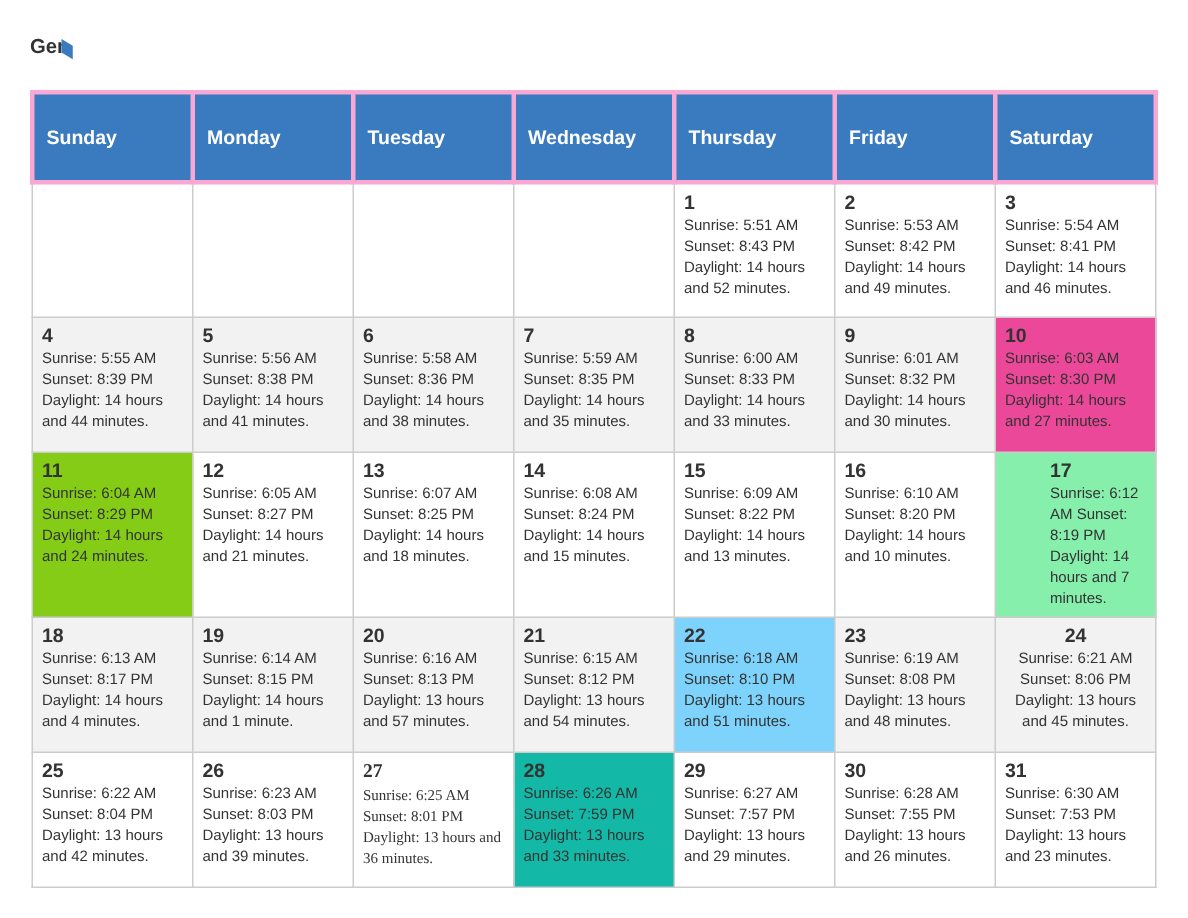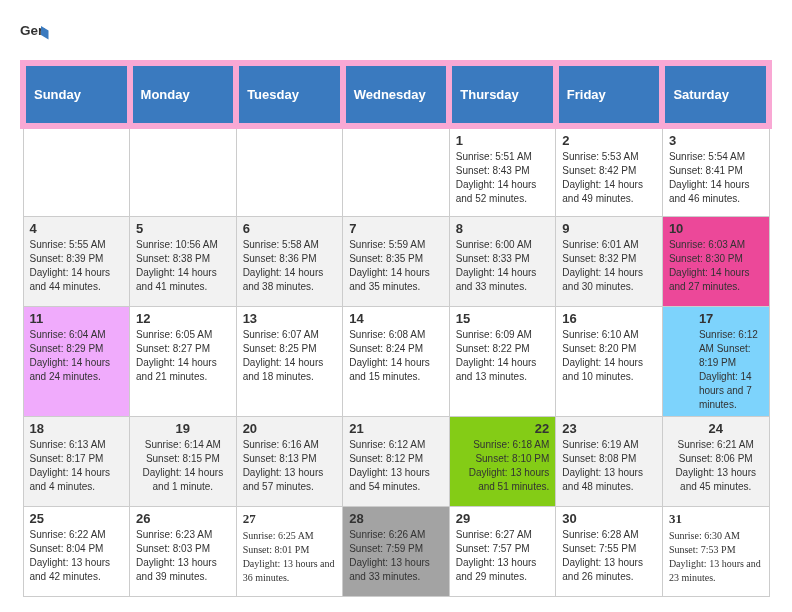--- a/index.html
+++ b/index.html
@@ -52,21 +52,21 @@
       width: 100%;
       border-collapse: collapse;
       font-size: 11px;
     }
     .calendar th {
       background-color: #3a7abf;
       color: #fff;
       text-align: left;
       padding: 21px 8px;
       font-size: 13px;
-      border: 6px solid #f9a8d4;
+      border: 3px solid #f9a8d4;
     }
     .calendar td {
       border: 1px solid #ccc;
       vertical-align: top;
       padding: 4px 6px;
       height: 90px;
       width: calc(100% / 7);
       background: #fff;
     }
     .calendar tr:nth-child(even) td {
@@ -149,21 +149,21 @@
       </tr>
       <tr>
         <td style="background: rgb(242, 242, 242);">
           <span class="day-number">4</span>
           <div class="day-info">Sunrise: 5:55 AM
 Sunset: 8:39 PM
 Daylight: 14 hours and 44 minutes.</div>
         </td>
         <td style="background: rgb(242, 242, 242);">
           <span class="day-number">5</span>
-          <div class="day-info">Sunrise: 10:56 AM
+          <div class="day-info">Sunrise: 5:56 AM
 Sunset: 8:38 PM
 Daylight: 14 hours and 41 minutes.</div>
         </td>
         <td style="background: rgb(242, 242, 242);">
           <span class="day-number">6</span>
           <div class="day-info">Sunrise: 5:58 AM
 Sunset: 8:36 PM
 Daylight: 14 hours and 38 minutes.</div>
         </td>
         <td style="background: rgb(242, 242, 242);">
@@ -185,21 +185,21 @@
 Daylight: 14 hours and 30 minutes.</div>
         </td>
         <td style="background: #ec4899;">
           <span class="day-number">10</span>
           <div class="day-info">Sunrise: 6:03 AM
 Sunset: 8:30 PM
 Daylight: 14 hours and 27 minutes.</div>
         </td>
       </tr>
       <tr>
-        <td style="background: #f0abfc;">
+        <td style="background: #84cc16;">
           <span class="day-number">11</span>
           <div class="day-info">Sunrise: 6:04 AM
 Sunset: 8:29 PM
 Daylight: 14 hours and 24 minutes.</div>
         </td>
         <td style="background: rgb(255, 255, 255);">
           <span class="day-number">12</span>
           <div class="day-info">Sunrise: 6:05 AM
 Sunset: 8:27 PM
 Daylight: 14 hours and 21 minutes.</div>
@@ -221,53 +221,53 @@
           <div class="day-info">Sunrise: 6:09 AM
 Sunset: 8:22 PM
 Daylight: 14 hours and 13 minutes.</div>
         </td>
         <td style="background: rgb(255, 255, 255);">
           <span class="day-number">16</span>
           <div class="day-info">Sunrise: 6:10 AM
 Sunset: 8:20 PM
 Daylight: 14 hours and 10 minutes.</div>
         </td>
-        <td style="background: #7dd3fc; padding-left: 36px;">
+        <td style="background: #86efac; padding-left: 36px;">
           <span class="day-number">17</span>
           <div class="day-info">Sunrise: 6:12 AM
 Sunset: 8:19 PM
 Daylight: 14 hours and 7 minutes.</div>
         </td>
       </tr>
       <tr>
         <td style="background: rgb(242, 242, 242);">
           <span class="day-number">18</span>
           <div class="day-info">Sunrise: 6:13 AM
 Sunset: 8:17 PM
 Daylight: 14 hours and 4 minutes.</div>
         </td>
-        <td style="background: rgb(242, 242, 242); text-align: center;">
+        <td style="background: rgb(242, 242, 242);">
           <span class="day-number">19</span>
           <div class="day-info">Sunrise: 6:14 AM
 Sunset: 8:15 PM
 Daylight: 14 hours and 1 minute.</div>
         </td>
         <td style="background: rgb(242, 242, 242);">
           <span class="day-number">20</span>
           <div class="day-info">Sunrise: 6:16 AM
 Sunset: 8:13 PM
 Daylight: 13 hours and 57 minutes.</div>
         </td>
         <td style="background: rgb(242, 242, 242);">
           <span class="day-number">21</span>
-          <div class="day-info">Sunrise: 6:12 AM
+          <div class="day-info">Sunrise: 6:15 AM
 Sunset: 8:12 PM
 Daylight: 13 hours and 54 minutes.</div>
         </td>
-        <td style="background: #84cc16; text-align: right;">
+        <td style="background: #7dd3fc;">
           <span class="day-number">22</span>
           <div class="day-info">Sunrise: 6:18 AM
 Sunset: 8:10 PM
 Daylight: 13 hours and 51 minutes.</div>
         </td>
         <td style="background: rgb(242, 242, 242);">
           <span class="day-number">23</span>
           <div class="day-info">Sunrise: 6:19 AM
 Sunset: 8:08 PM
 Daylight: 13 hours and 48 minutes.</div>
@@ -291,39 +291,39 @@
           <div class="day-info">Sunrise: 6:23 AM
 Sunset: 8:03 PM
 Daylight: 13 hours and 39 minutes.</div>
         </td>
         <td style="background: rgb(255, 255, 255); font-family: Liberation Serif, serif;">
           <span class="day-number">27</span>
           <div class="day-info">Sunrise: 6:25 AM
 Sunset: 8:01 PM
 Daylight: 13 hours and 36 minutes.</div>
         </td>
-        <td style="background: #a3a3a3;">
+        <td style="background: #14b8a6;">
           <span class="day-number">28</span>
           <div class="day-info">Sunrise: 6:26 AM
 Sunset: 7:59 PM
 Daylight: 13 hours and 33 minutes.</div>
         </td>
         <td style="background: rgb(255, 255, 255);">
           <span class="day-number">29</span>
           <div class="day-info">Sunrise: 6:27 AM
 Sunset: 7:57 PM
 Daylight: 13 hours and 29 minutes.</div>
         </td>
         <td style="background: rgb(255, 255, 255);">
           <span class="day-number">30</span>
           <div class="day-info">Sunrise: 6:28 AM
 Sunset: 7:55 PM
 Daylight: 13 hours and 26 minutes.</div>
         </td>
-        <td style="background: rgb(255, 255, 255); font-family: Liberation Serif, serif;">
+        <td style="background: rgb(255, 255, 255);">
           <span class="day-number">31</span>
           <div class="day-info">Sunrise: 6:30 AM
 Sunset: 7:53 PM
 Daylight: 13 hours and 23 minutes.</div>
         </td>
       </tr>
     </tbody>
 </table>
 
 </body></html>

